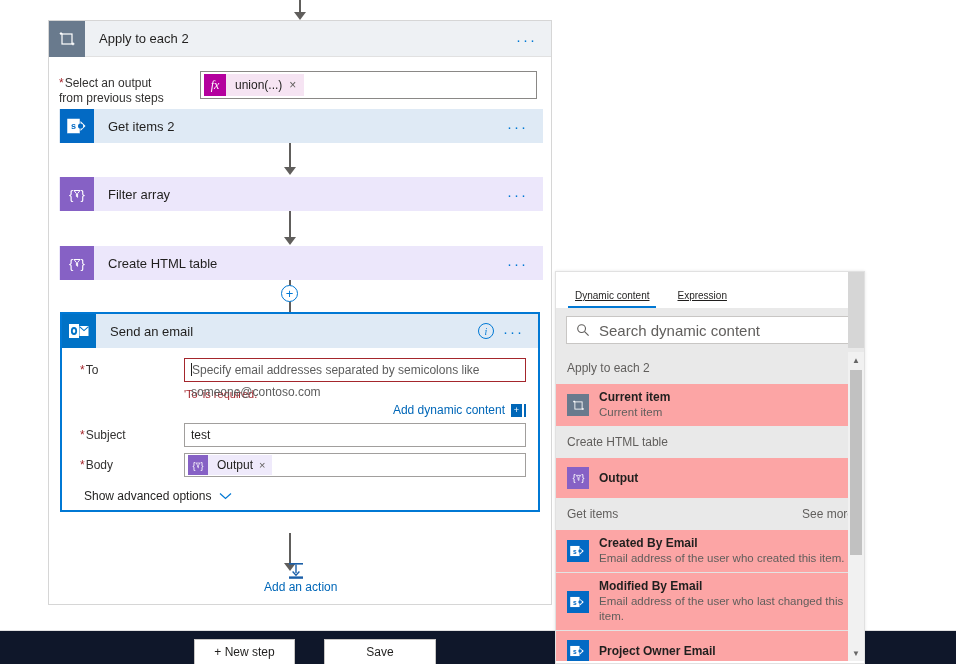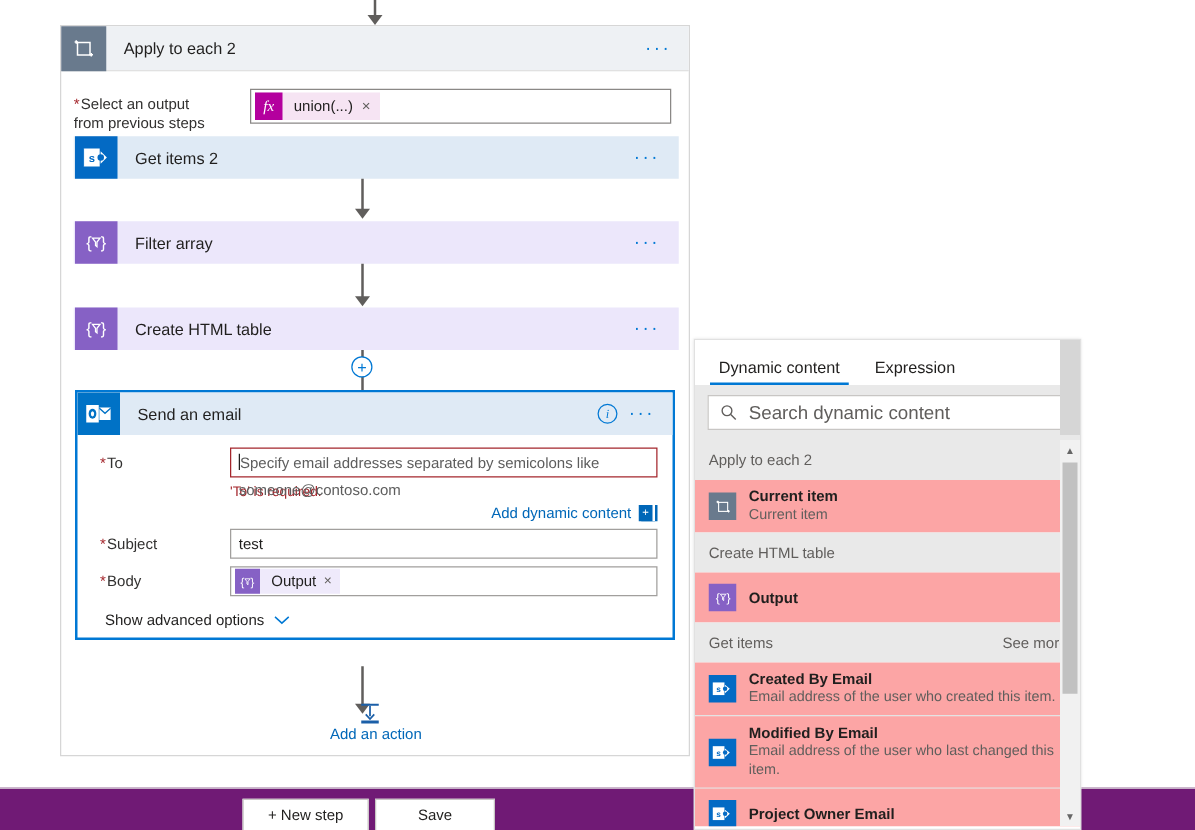--- a/index.html
+++ b/index.html
@@ -206,21 +206,21 @@
   
   #add-action {
     position: absolute; left: 255px; top: 562px;
     display:flex; align-items:center; cursor:pointer;flex-direction:column;
   }
   #add-action .label { margin-left: 9px; font-size: 12px; color:#0067b8; }
 
   
   #cmdbar {
     position:absolute; left:0; top:630px; width:956px; height:34px;
-    background:#701a75; border-top:1px solid #e1e1e1;
+    background:#0f172a; border-top:1px solid #e1e1e1;
   }
   .cmd-btn {
     position:absolute; top:8px; height:26px;
     border:1px solid #c8c6c4; background:#ffffff;
     font-size:12px; color:#201f1e; cursor:pointer;
     font-family:"Liberation Sans", sans-serif;
   }
 
   
   #dyn-panel {
@@ -229,21 +229,21 @@
     background:#ffffff; border:1px solid #e1e1e1;
     box-shadow: 0 0 3px rgba(0,0,0,0.10);
     overflow:hidden;
   }
   .dyn-tabs {
     display:flex; height:36px; align-items:flex-end;
     padding-left:12px; background:#ffffff;
   }
   .dyn-tab {
     padding: 0 7px 7px 7px; margin-right: 14px;
-    font-size:13px; color:#201f1e; cursor:pointer; position:relative;
+    font-size:10px; color:#201f1e; cursor:pointer; position:relative;text-decoration:underline;
   }
   .dyn-tab.active { color:#201f1e; }
   .dyn-tab.active::after {
     content:""; position:absolute; left:0; right:0; bottom:0;
     height:2px; background:#0078d4;
   }
   .dyn-search-wrap { background:#e9e9e9; padding: 8px 10px; }
   .dyn-search {
     height:28px; background:#ffffff; border:1px solid #c8c6c4;
     display:flex; align-items:center; padding-left:9px;
@@ -472,21 +472,21 @@
           <path d="M5.6 9.5 L9 13.2 L12.4 9.5" fill="none" stroke="#1b5fa8" stroke-width="1.4"></path>
           <rect x="2" y="14.4" width="14" height="2.4" fill="#1b5fa8"></rect>
         </svg>
       </span>
       <span class="label">Add an action</span>
     </div>
   </div>
 
   <div id="cmdbar">
     <button class="cmd-btn" style="left:194px; width:101px;">+ New step</button>
-    <button class="cmd-btn" style="left:300px; width:96px;">Save</button>
+    <button class="cmd-btn" style="left:324px; width:112px;">Save</button>
   </div>
 
   <div id="dyn-panel">
 
     <div class="dyn-tabs">
       <div class="dyn-tab active">Dynamic content</div>
       <div class="dyn-tab">Expression</div>
     </div>
 
     <div class="dyn-search-wrap">

